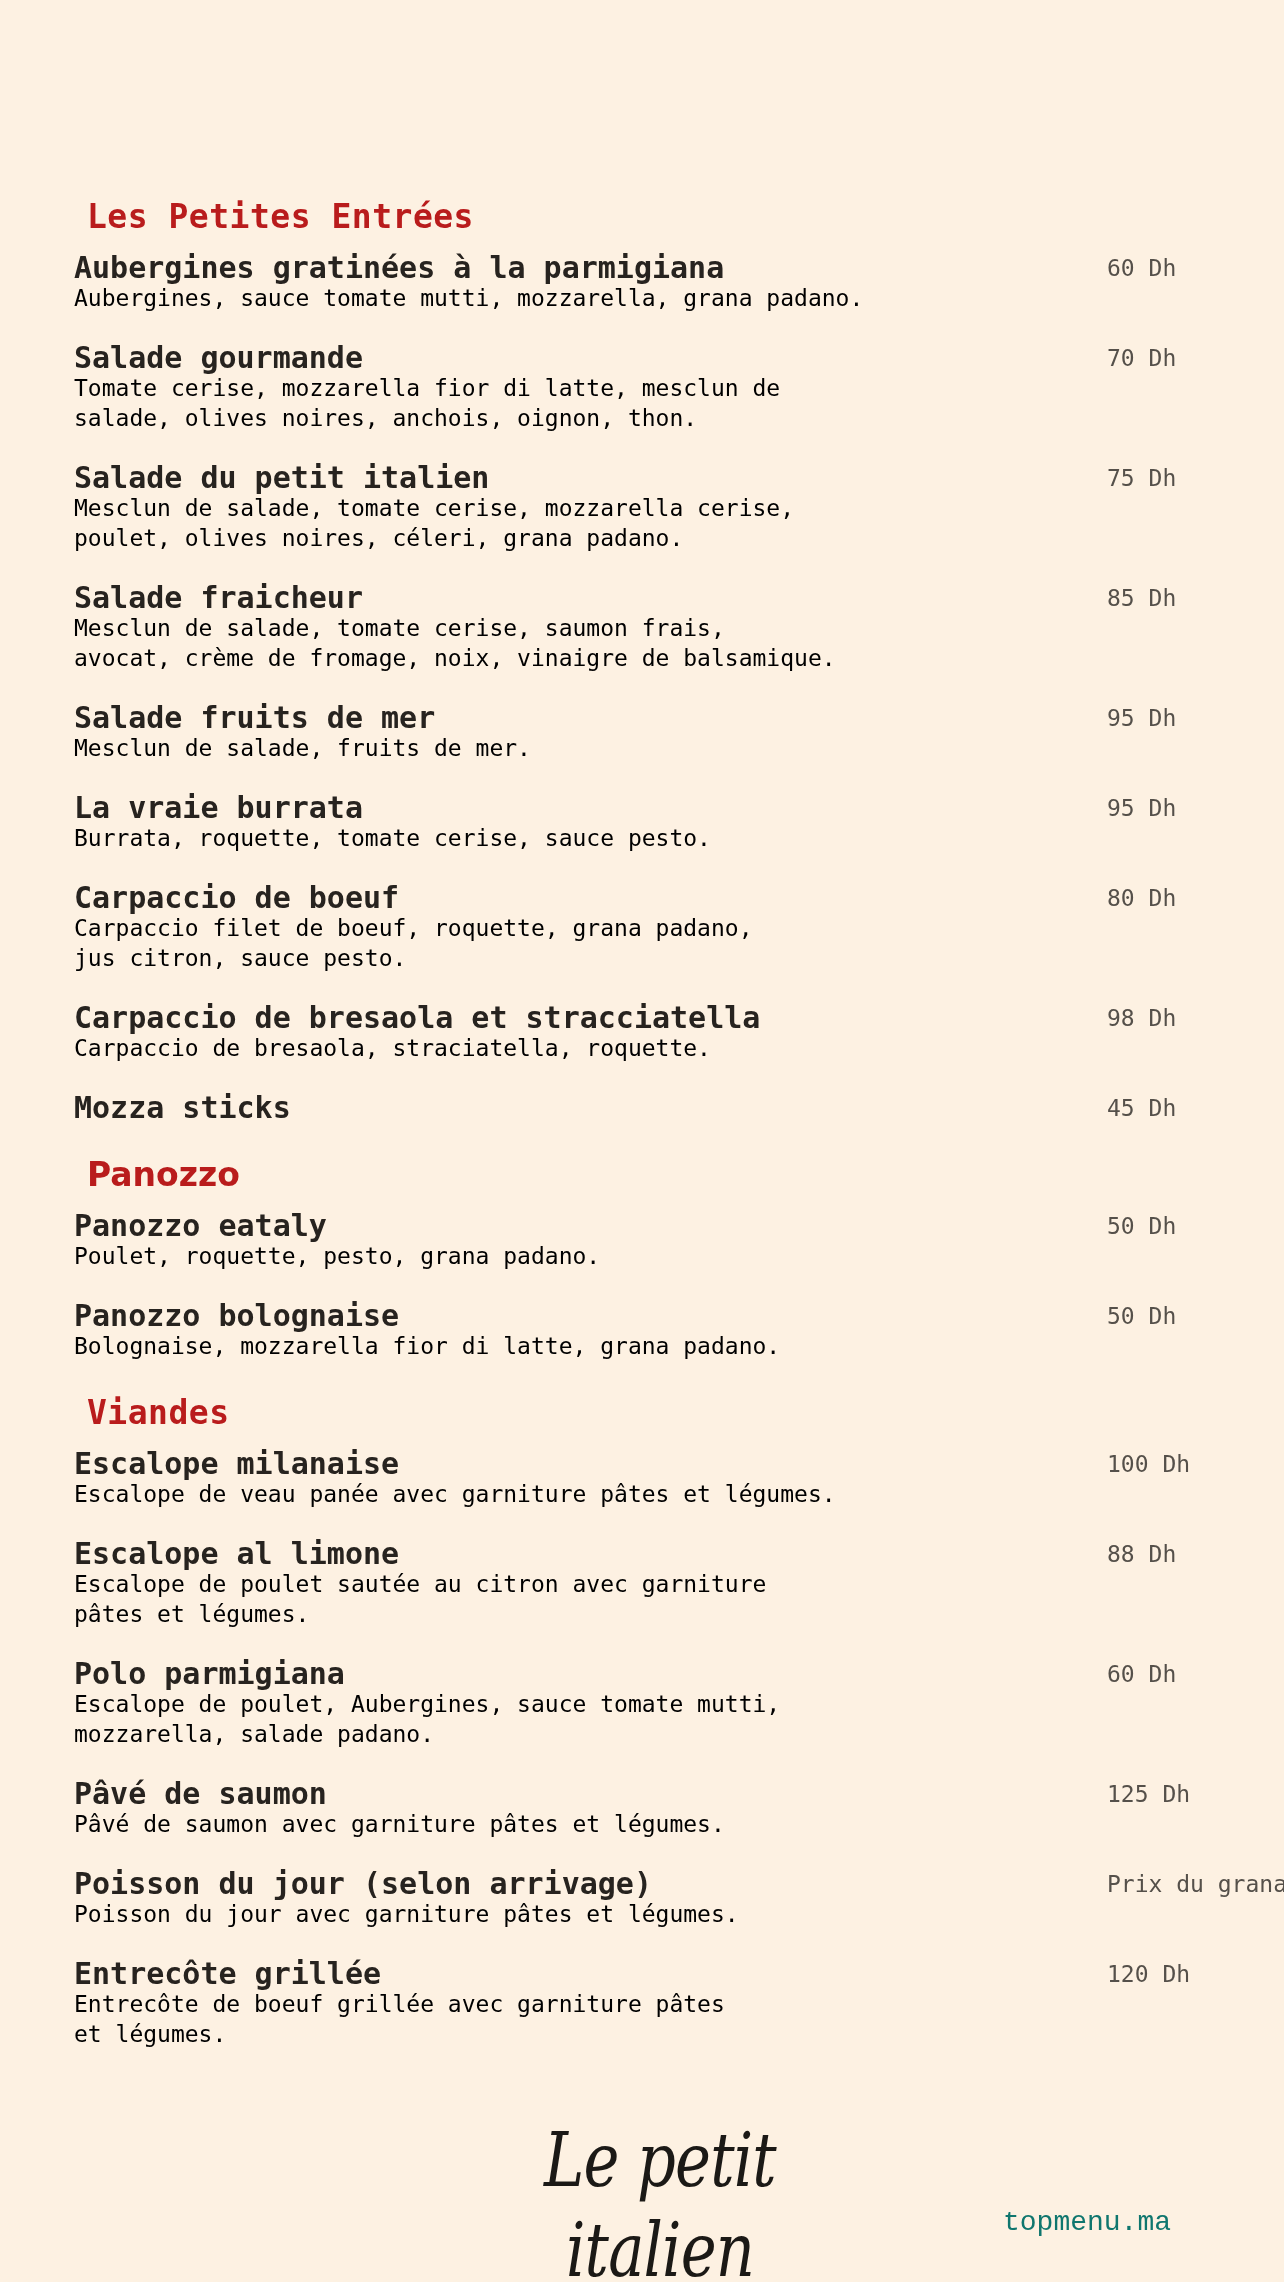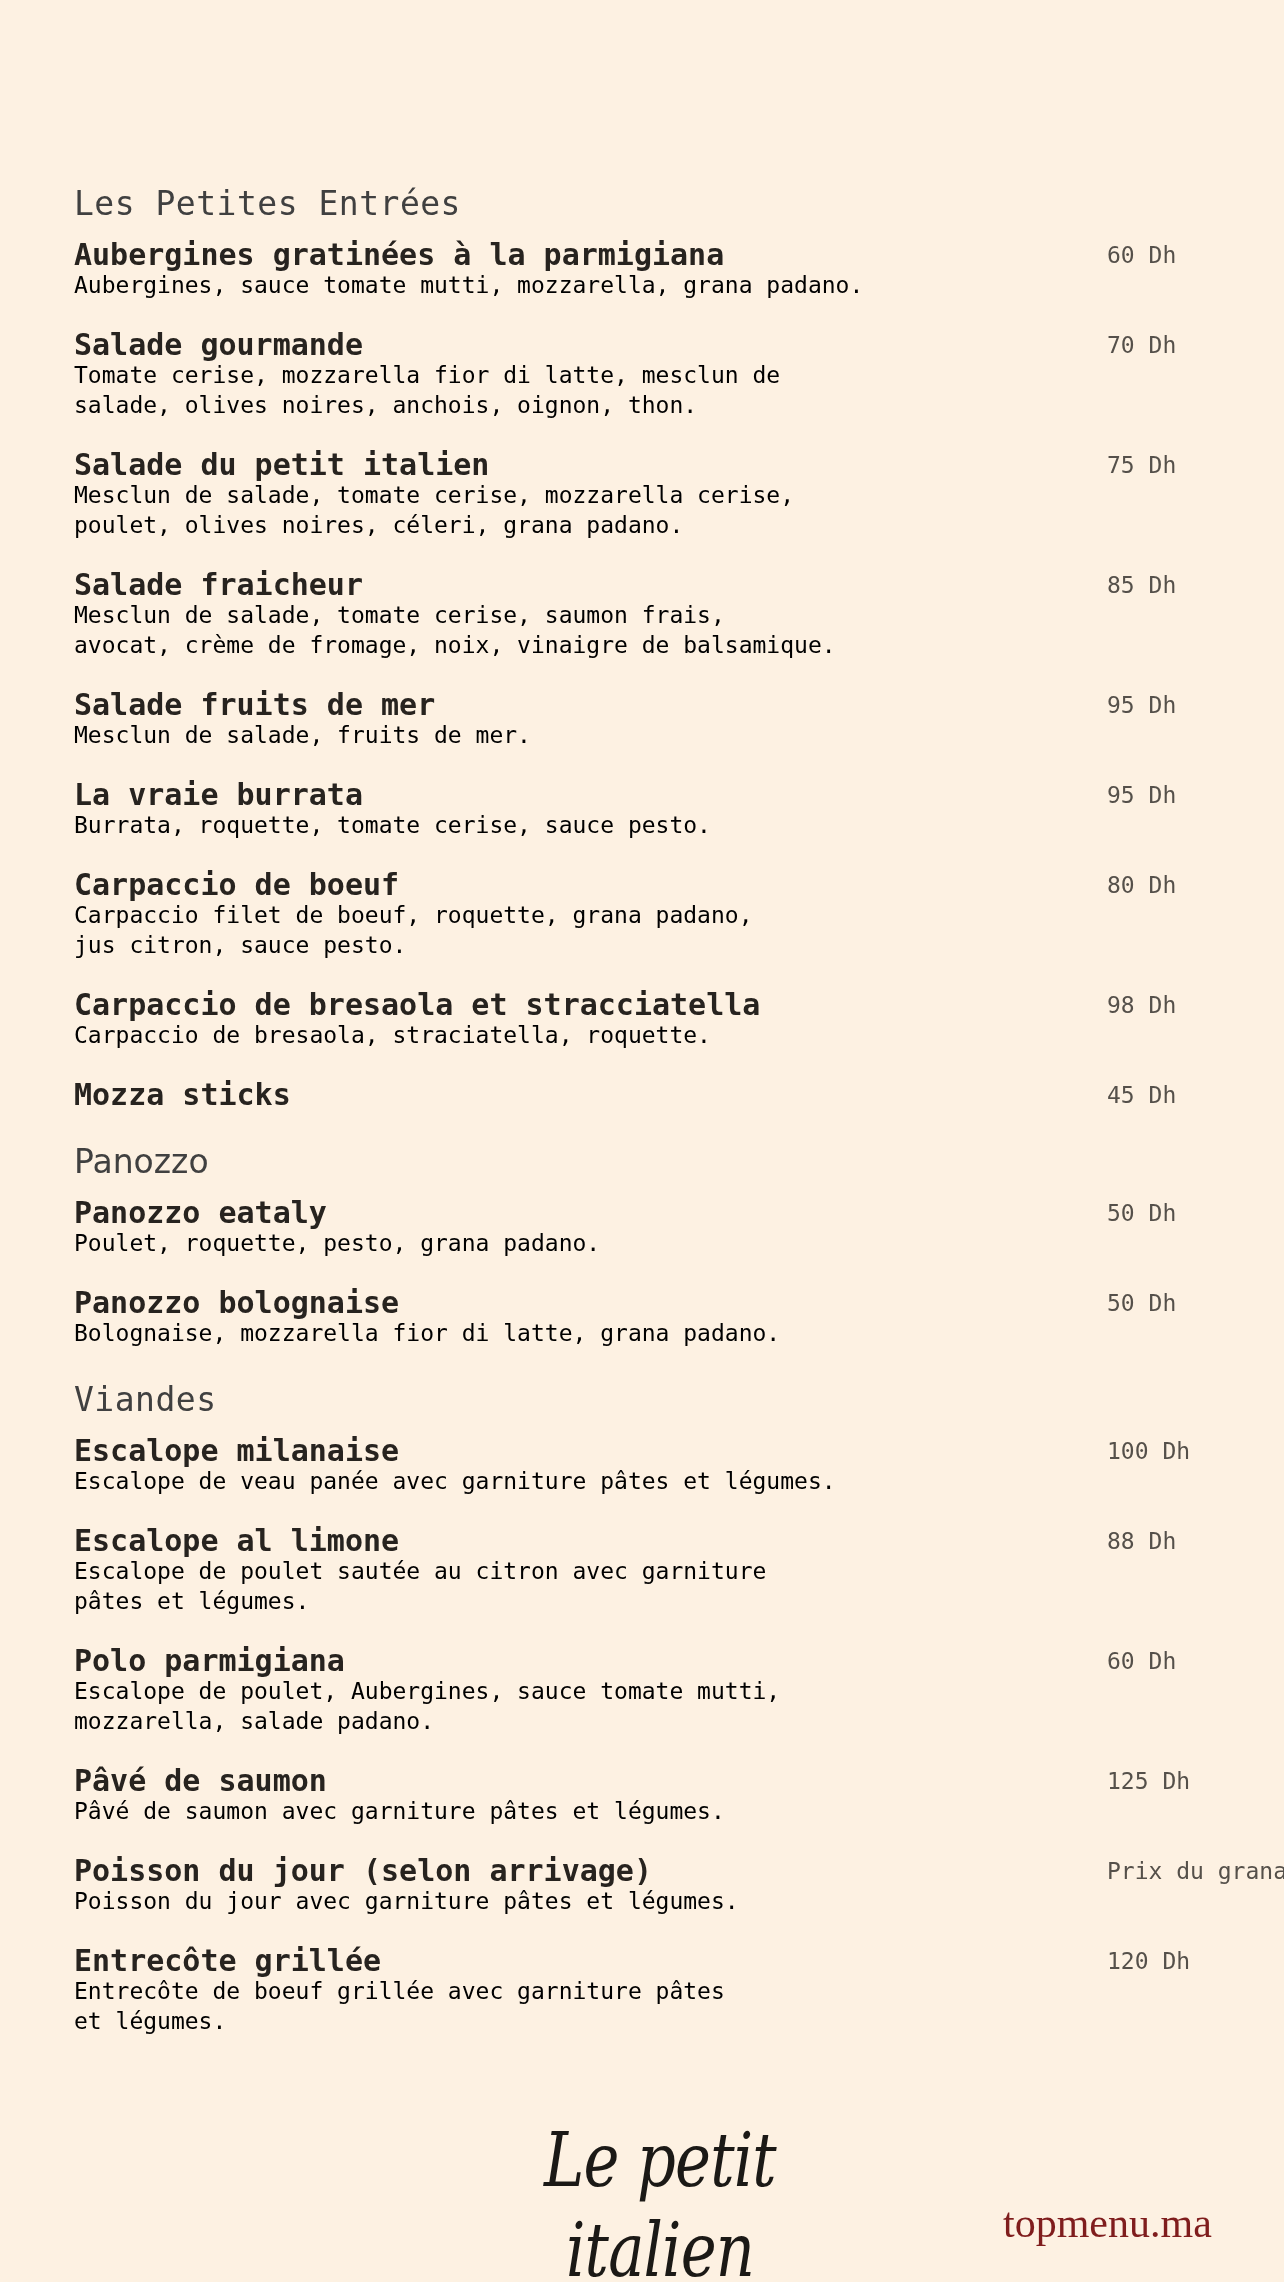--- a/index.html
+++ b/index.html
@@ -15,24 +15,24 @@
     font-family: "DejaVu Sans Mono", "Liberation Mono", monospace;
   }
   .menu {
     position: absolute;
     left: 74px;
     top: 182px;
     width: 1210px;
   }
   .section-title {
     font-size: 33px;
-    font-weight: normal;
-    color: #404040;
+    font-weight: bold;
+    color: #b91c1c;
     line-height: 44px;
-    margin: 0;
+    margin: 13px;
     letter-spacing: 0.5px;
   }
   .section-title.sans {
     font-family: "DejaVu Sans", "Liberation Sans", sans-serif;
     letter-spacing: 0;
   }
   .section {
     margin-bottom: 18px;
   }
   .section-title { margin-bottom: 14px; }
@@ -78,23 +78,23 @@
     color: #1b1916;
     line-height: 90px;
     letter-spacing: -1px;
     transform: scaleX(0.82);
     display: inline-block;
   }
   .watermark {
     position: absolute;
     left: 1003px;
     top: 2198px;
-    font-family: Liberation Serif, serif;
-    font-size: 42px;
-    color: #7f1d1d;
+    font-family: Liberation Mono, monospace;
+    font-size: 28px;
+    color: #0f766e;
     line-height: 50px;
   }
 </style>
 </head>
 <body>
 
 <div class="menu">
 
   <div class="section">
     <h2 class="section-title">Les Petites Entrées</h2>

